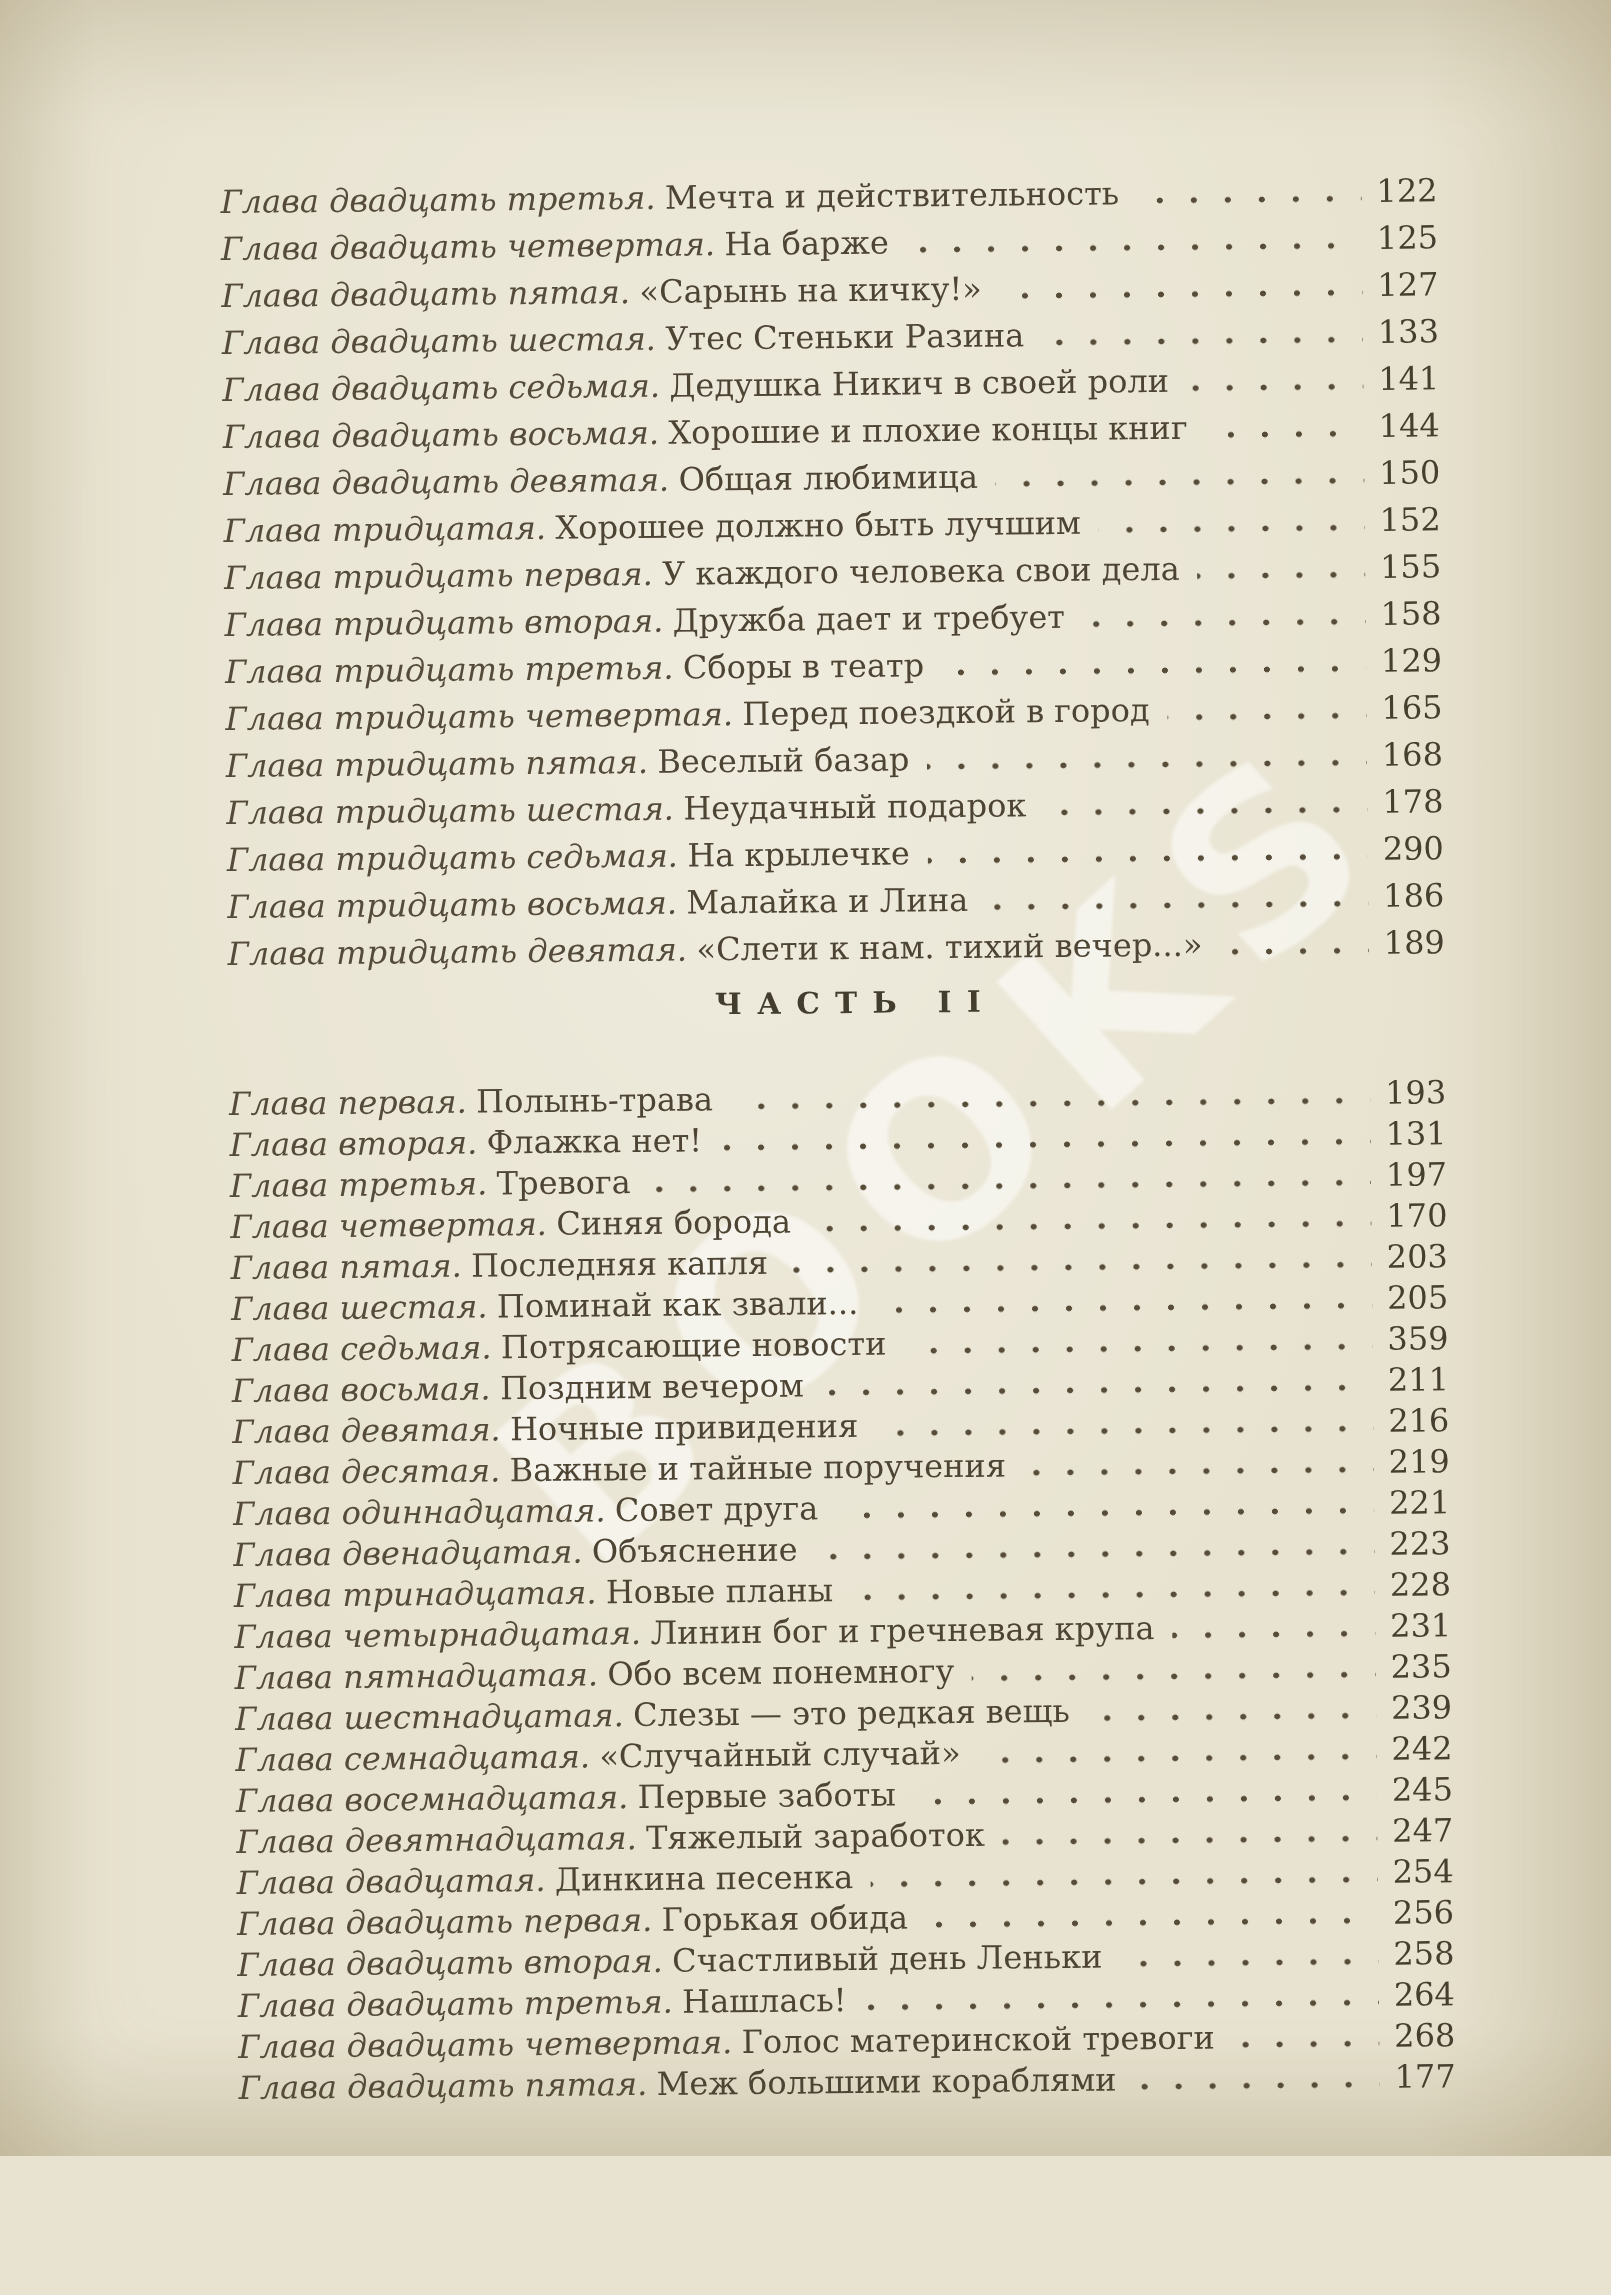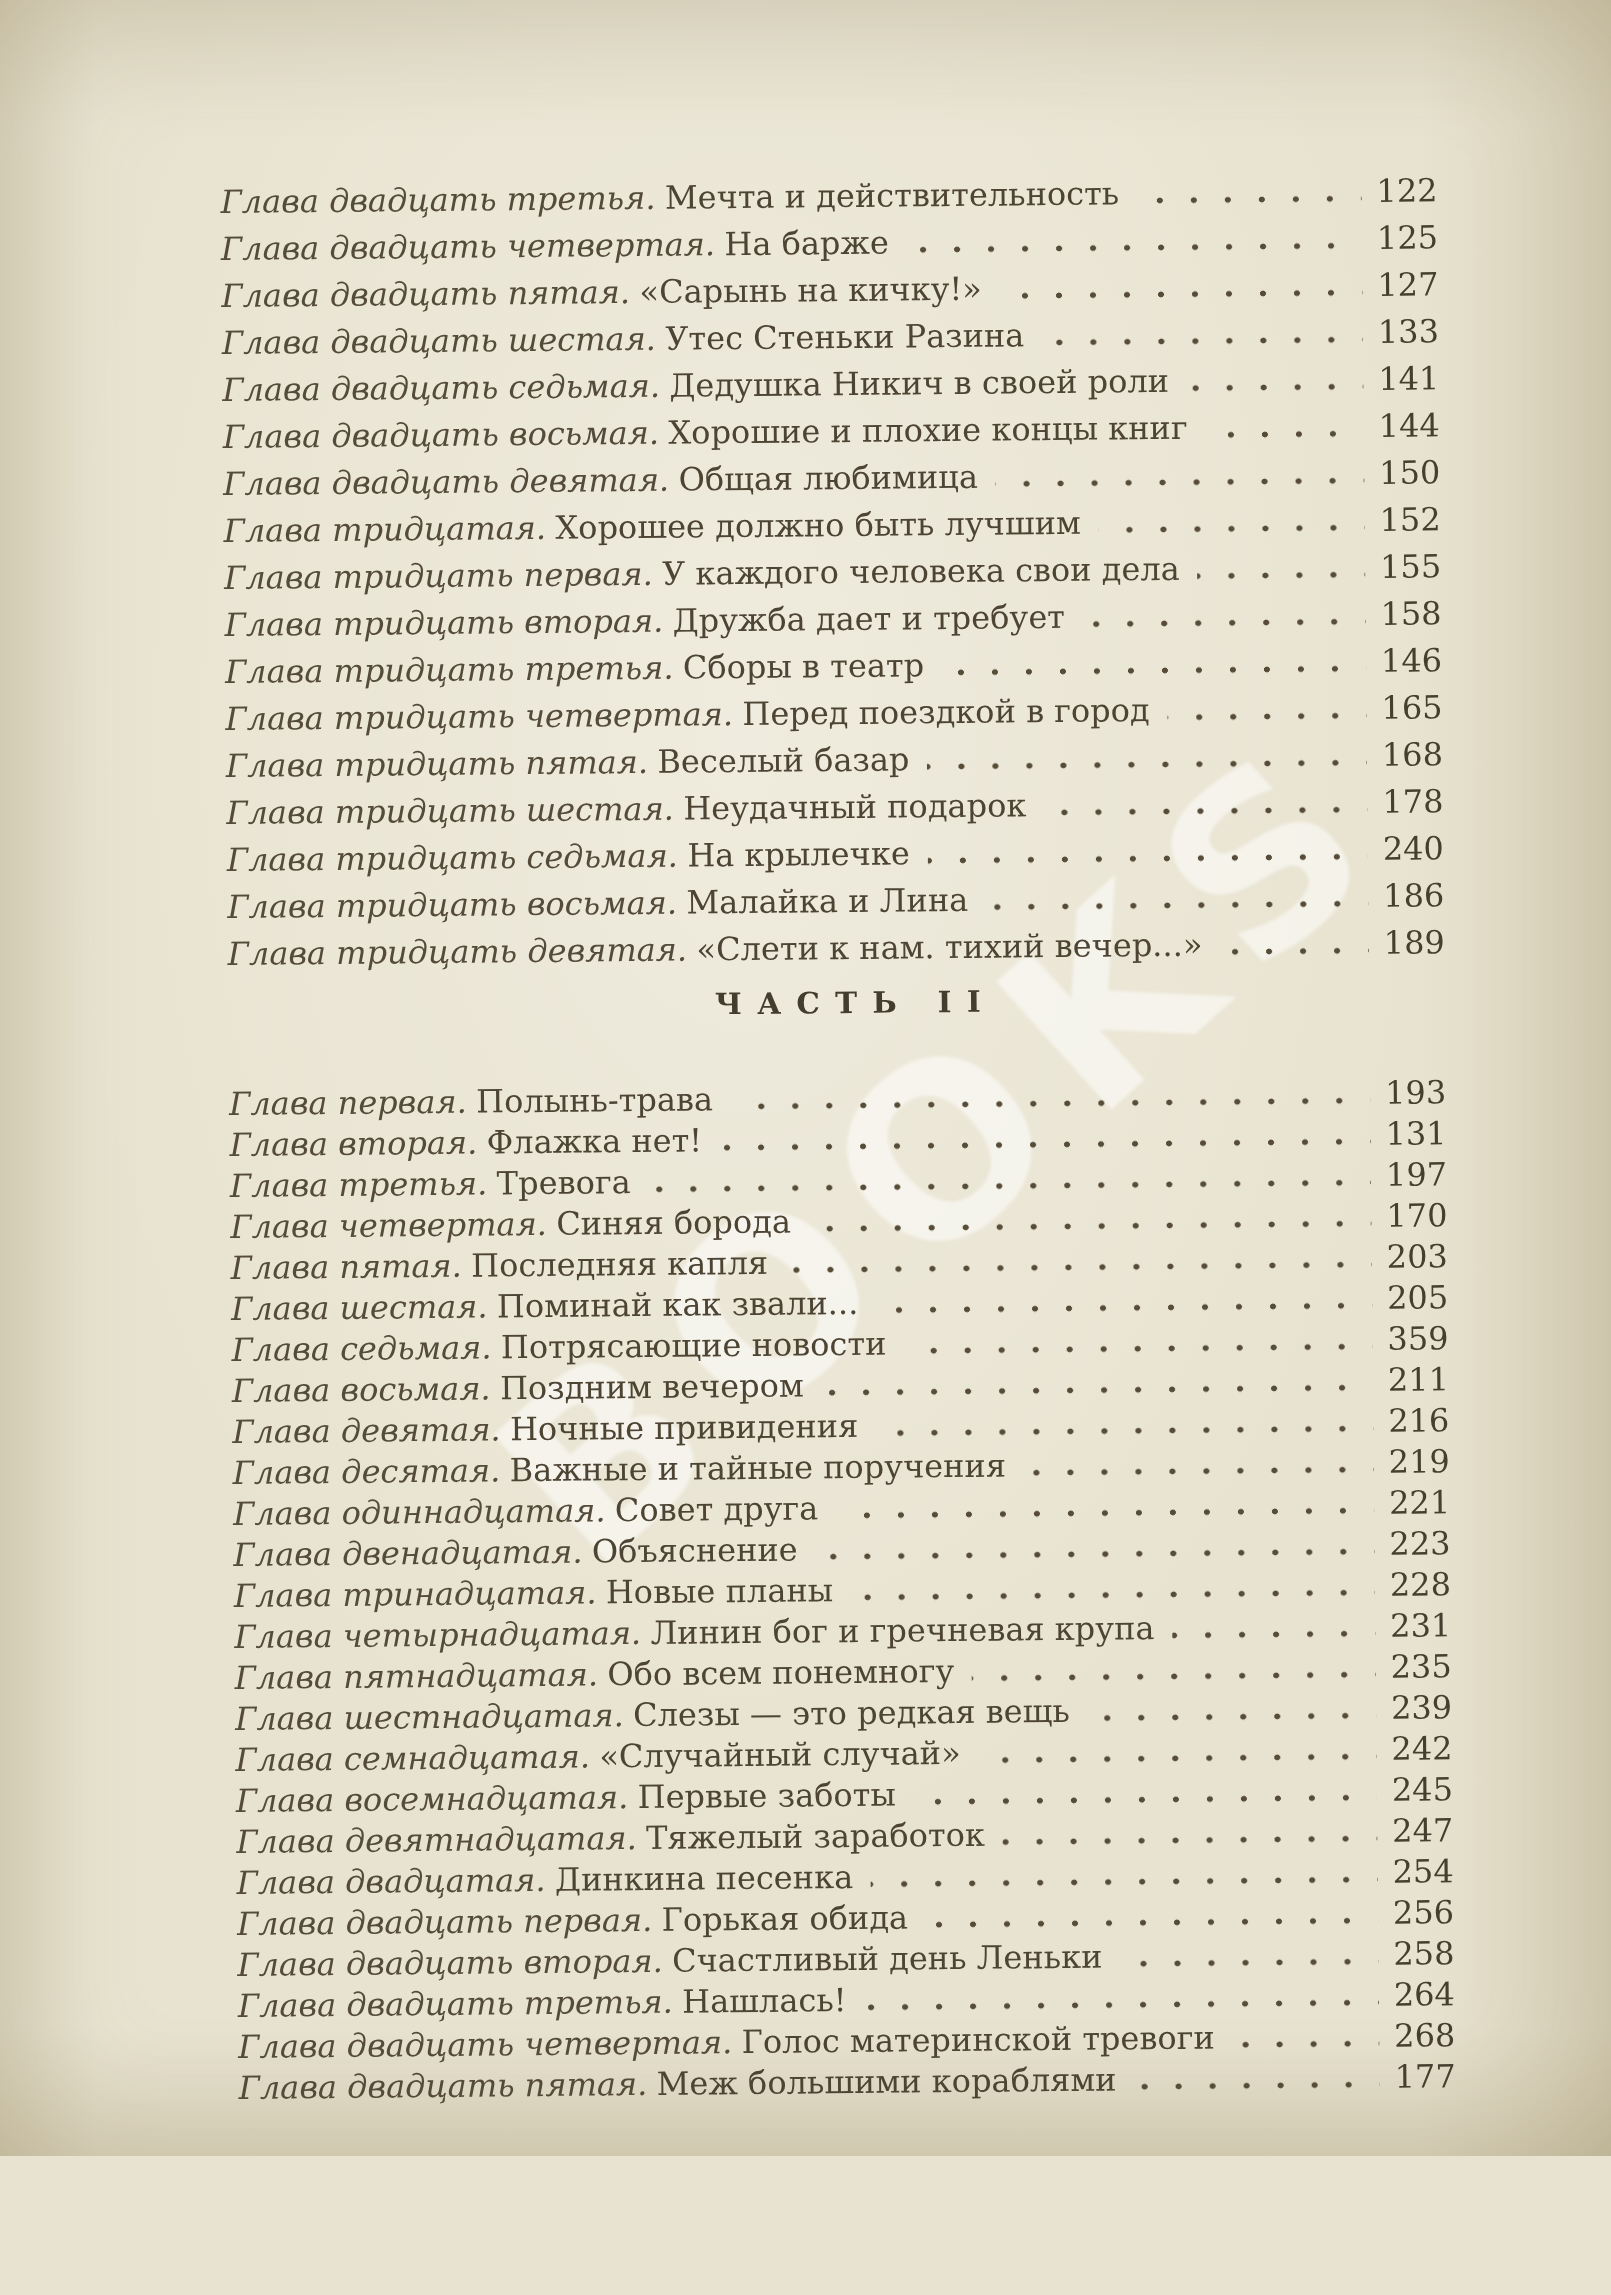--- a/index.html
+++ b/index.html
@@ -134,21 +134,21 @@
     <span class="chap">Глава тридцать вторая.</span>
     <span class="title">Дружба дает и требует</span>
     <span class="leader"></span>
     <span class="pagenum">158</span>
   </div>
 
   <div class="row">
     <span class="chap">Глава тридцать третья.</span>
     <span class="title">Сборы в театр</span>
     <span class="leader"></span>
-    <span class="pagenum">146</span>
+    <span class="pagenum">129</span>
   </div>
 
   <div class="row">
     <span class="chap">Глава тридцать четвертая.</span>
     <span class="title">Перед поездкой в город</span>
     <span class="leader"></span>
     <span class="pagenum">165</span>
   </div>
 
   <div class="row">
@@ -162,21 +162,21 @@
     <span class="chap">Глава тридцать шестая.</span>
     <span class="title">Неудачный подарок</span>
     <span class="leader"></span>
     <span class="pagenum">178</span>
   </div>
 
   <div class="row">
     <span class="chap">Глава тридцать седьмая.</span>
     <span class="title">На крылечке</span>
     <span class="leader"></span>
-    <span class="pagenum">240</span>
+    <span class="pagenum">290</span>
   </div>
 
   <div class="row">
     <span class="chap">Глава тридцать восьмая.</span>
     <span class="title">Малайка и Лина</span>
     <span class="leader"></span>
     <span class="pagenum">186</span>
   </div>
 
   <div class="row">

